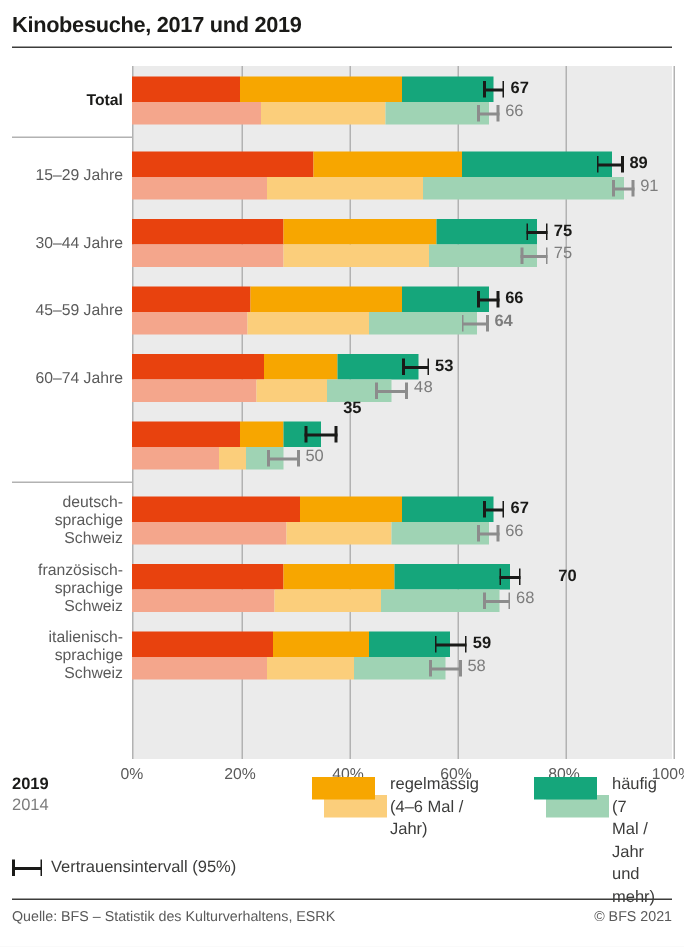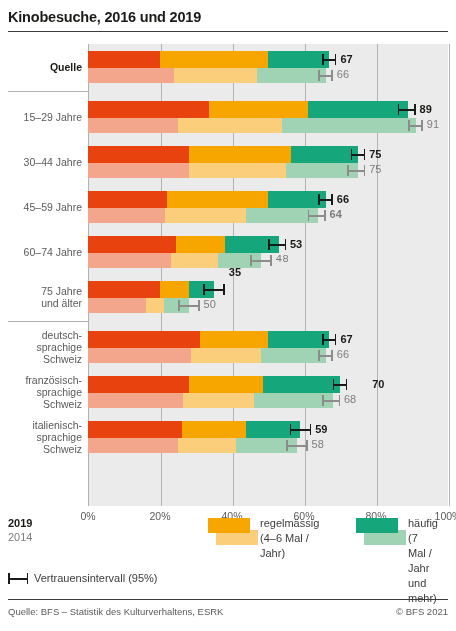--- a/index.html
+++ b/index.html
@@ -221,51 +221,47 @@
     font-size: 9.5px;
     color: #5a5a5a;
   }
   #source-text { position: absolute; left: 0; top: 0; white-space: nowrap; }
   #copyright-text { position: absolute; right: 0; top: 0; white-space: nowrap; }
 </style>
 </head>
 <body>
 
 <div id="title-bar">
-  <div id="chart-title">Kinobesuche, 2016 und 2019</div>
+  <div id="chart-title">Kinobesuche, 2017 und 2019</div>
   <div id="title-rule"></div>
 </div>
 
 <div id="plot-wrap">
   <div id="plot-area">
       <div class="gridline" style="left: 72px;"></div>
       <div class="gridline" style="left: 144px;"></div>
       <div class="gridline" style="left: 216px;"></div>
       <div class="gridline" style="left: 288px;"></div>
       <div class="gridline" style="left: 360px;"></div>
     </div>
   <div id="label-col">
       <div class="row-label total" style="top: 17px;">
-        <div>Quelle</div>
+        <div>Total</div>
       </div>
       <div class="row-label" style="top: 67px;">
         <div>15–29 Jahre</div>
       </div>
       <div class="row-label" style="top: 112px;">
         <div>30–44 Jahre</div>
       </div>
       <div class="row-label" style="top: 157px;">
         <div>45–59 Jahre</div>
       </div>
       <div class="row-label" style="top: 202px;">
         <div>60–74 Jahre</div>
-      </div>
-      <div class="row-label" style="top: 241px;">
-        <div>75 Jahre</div>
-        <div>und älter</div>
       </div>
       <div class="row-label" style="top: 285px;">
         <div>deutsch-</div>
         <div>sprachige</div>
         <div>Schweiz</div>
       </div>
       <div class="row-label" style="top: 330px;">
         <div>französisch-</div>
         <div>sprachige</div>
         <div>Schweiz</div>

